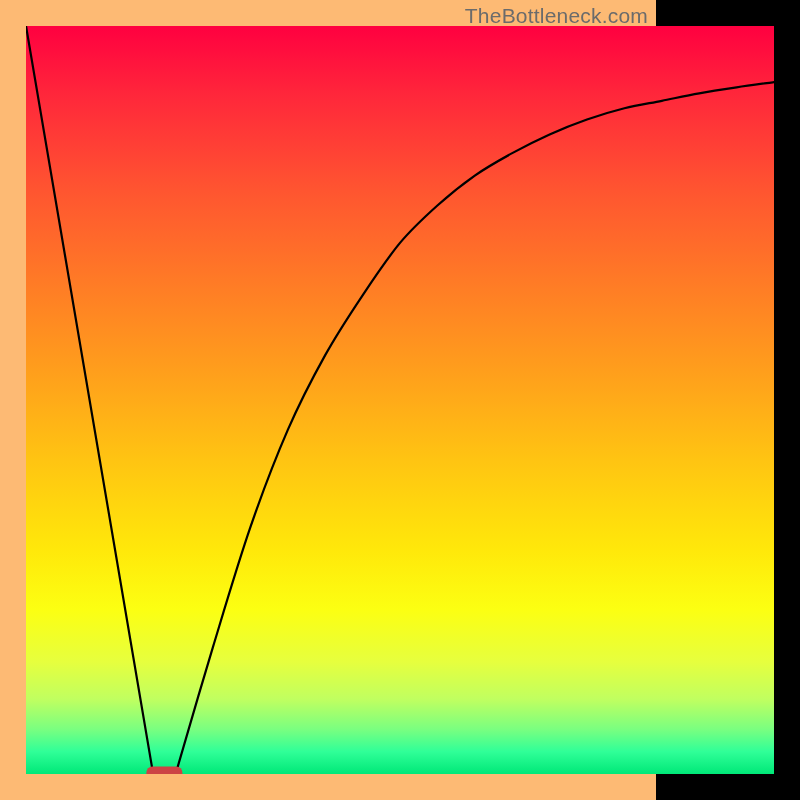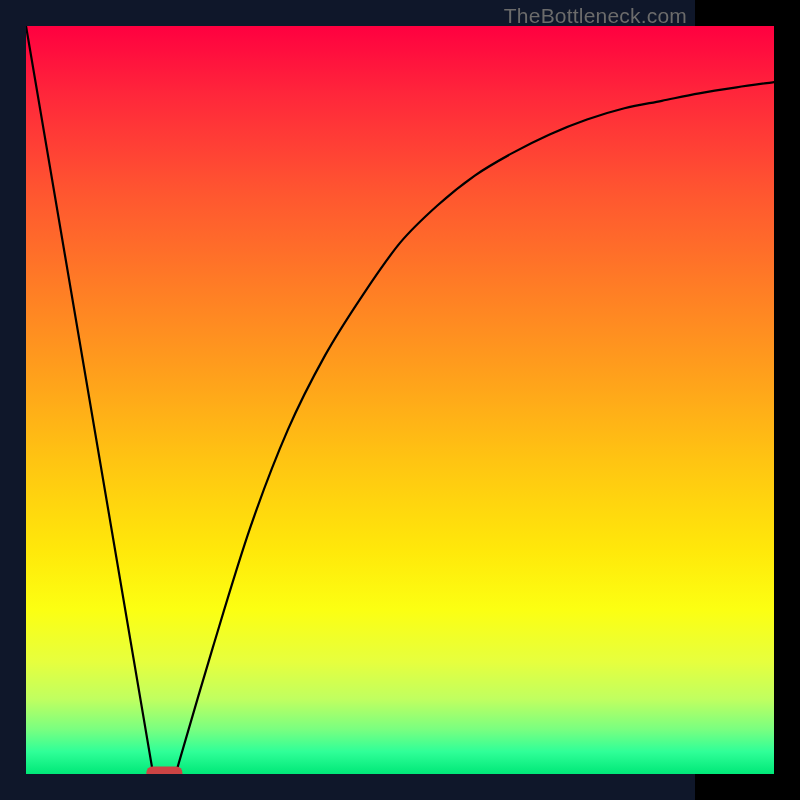--- a/index.html
+++ b/index.html
@@ -8,22 +8,21 @@
     width: 800px;
     height: 800px;
     overflow: hidden;
     background: #000;
     font-family: Arial, Helvetica, sans-serif;
   }
   .frame {
     position: relative;
     width: 656px;
     height: 800px;
-    background: #0f172a;
-    padding-left: 39px;
+    background: #fdba74;
   }
   .plot {
     position: absolute;
     left: 26px;
     top: 26px;
     width: 748px;
     height: 748px;
     background: linear-gradient(to bottom,
       #ff0040 0%,
       #ff2a3a 10%,

